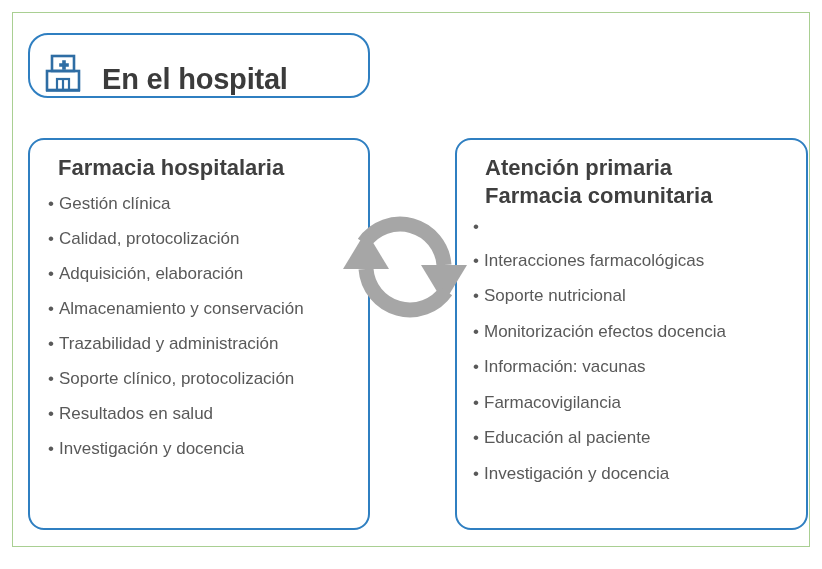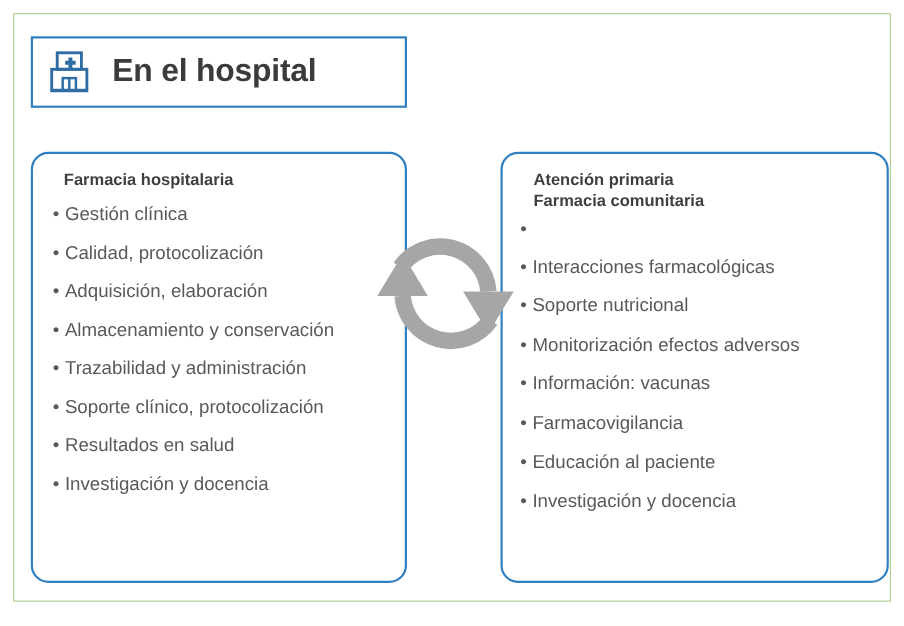--- a/index.html
+++ b/index.html
@@ -32,24 +32,24 @@
     border: 1px solid #a9cf92;
     box-sizing: border-box;
     background: #ffffff;
   }
 
   
   .header-pill {
     position: absolute;
     box-sizing: border-box;
     border: 2.5px solid #2f7fc1;
-    border-radius: 0;
+    border-radius: 20px;
     background: #ffffff;
     display: flex;
-    align-items: center;
+    align-items: flex-end;
     padding-left: 14px;
   }
   #header-hospital {
     left: 28px;
     top: 33px;
     width: 342px;
     height: 65px;
   }
   #header-community {
     left: 455px;
@@ -90,21 +90,21 @@
   }
   #panel-community {
     left: 455px;
     top: 138px;
     width: 353px;
     height: 392px;
     padding: 14px 8px 10px 16px;
   }
 
   .panel-title {
-    font-size: 15px;
+    font-size: 22px;
     font-weight: bold;
     color: #3f3f3f;
     line-height: 1.28;
     margin: 0 0 6px 0;
   }
   #panel-hospital .panel-title { margin-left: 10px; }
   #panel-community .panel-title { margin-left: 12px; }
   .panel-title .title-line { display: block; }
 
   .bullet-list {
@@ -215,21 +215,21 @@
       <li class="bullet-item">
         <span class="bullet-dot">•</span>
         <span class="bullet-text">Interacciones farmacológicas</span>
       </li>
       <li class="bullet-item">
         <span class="bullet-dot">•</span>
         <span class="bullet-text">Soporte nutricional</span>
       </li>
       <li class="bullet-item">
         <span class="bullet-dot">•</span>
-        <span class="bullet-text">Monitorización efectos adversos</span>
+        <span class="bullet-text">Monitorización efectos docencia</span>
       </li>
       <li class="bullet-item">
         <span class="bullet-dot">•</span>
         <span class="bullet-text">Información: vacunas</span>
       </li>
       <li class="bullet-item">
         <span class="bullet-dot">•</span>
         <span class="bullet-text">Farmacovigilancia</span>
       </li>
       <li class="bullet-item">

